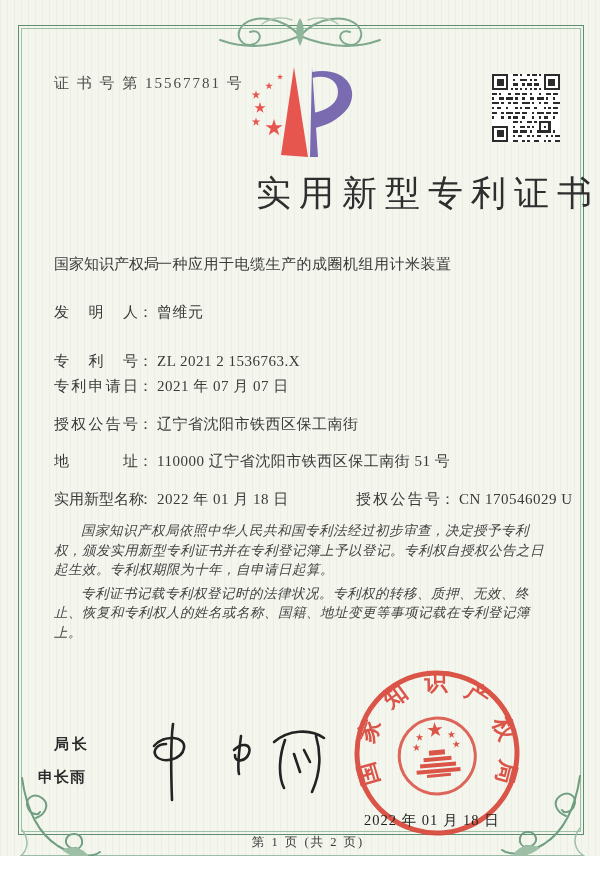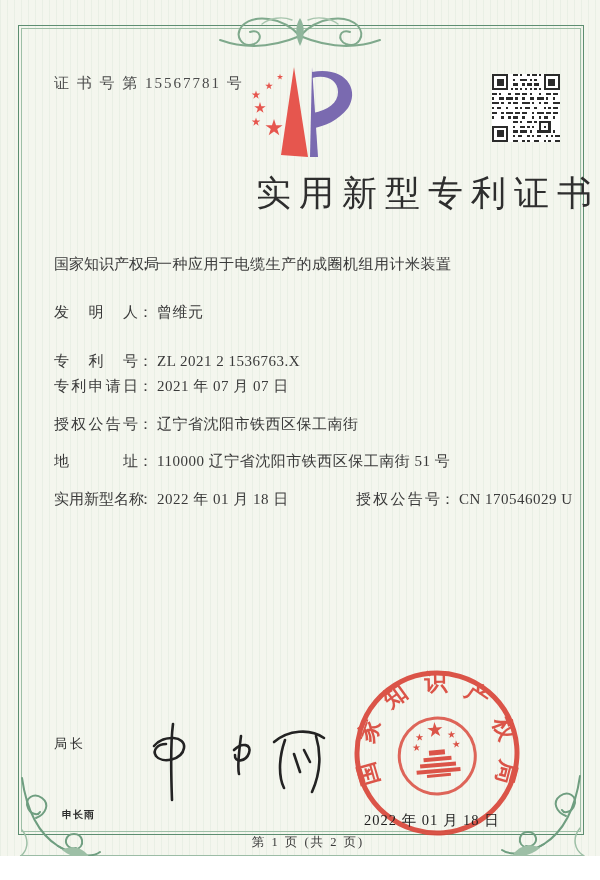--- a/index.html
+++ b/index.html
@@ -27,22 +27,22 @@
   .frow.r4{top:160px}.frow.r5{top:197px}.frow.r6{top:235px}
   .flabel{display:inline-block;width:84px;text-align:justify;text-align-last:justify;vertical-align:bottom;}
   .fcolon{display:inline-block;margin-right:4px;}
   .fvalue{letter-spacing:0.5px;}
   .fpair2{position:absolute;left:302px;top:0;white-space:nowrap;}
   
   .paras{position:absolute;left:54px;top:521px;width:494px;font-size:13.5px;line-height:19.5px;
     color:#444;letter-spacing:0.5px;}
   .paras p{margin:0 0 4px 0;text-indent:2em;font-style:italic;}
   
-  .signer-title{position:absolute;left:54px;top:735px;font-size:13px;font-weight:400;color:#2c2c2c;letter-spacing:3px;}
-  .signer-name{position:absolute;left:62px;top:768px;font-size:10px;font-weight:600;color:#2c2c2c;letter-spacing:1px;margin-top:40px;}
+  .signer-title{position:absolute;left:54px;top:735px;font-size:15px;font-weight:700;color:#2c2c2c;letter-spacing:3px;}
+  .signer-name{position:absolute;left:38px;top:768px;font-size:15px;font-weight:600;color:#2c2c2c;letter-spacing:1px;}
   .signature{position:absolute;left:128px;top:716px;width:214px;height:92px;}
   .seal{position:absolute;left:350px;top:666px;width:174px;height:174px;transform:rotate(-5deg);opacity:0.92;}
   .issue-date{position:absolute;left:364px;top:811px;font-size:14.5px;color:#1f1f1f;letter-spacing:1px;}
   .page-footer{position:absolute;left:0;top:834px;width:100%;text-align:center;font-size:12.5px;
     letter-spacing:2px;color:#3a3a3a;padding-left:8px;}
 </style>
 </head>
 <body>
 
 <div class="page">
@@ -160,20 +160,24 @@
       <span class="flabel">地址</span><span class="fcolon">：</span><span class="fvalue">110000 辽宁省沈阳市铁西区保工南街 51 号</span>
     </div>
     <div class="frow r6">
       <span class="flabel">实用新型名称</span><span class="fcolon">：</span><span class="fvalue">2022 年 01 月 18 日</span>
       <span class="fpair2">
         <span class="flabel">授权公告号</span><span class="fcolon">：</span><span class="fvalue">CN 170546029 U</span>
       </span>
     </div>
   </div>
 
+  <div class="paras">
+    <p>国家知识产权局依照中华人民共和国专利法经过初步审查，决定授予专利权，颁发实用新型专利证书并在专利登记簿上予以登记。专利权自授权公告之日起生效。专利权期限为十年，自申请日起算。</p>
+    <p>专利证书记载专利权登记时的法律状况。专利权的转移、质押、无效、终止、恢复和专利权人的姓名或名称、国籍、地址变更等事项记载在专利登记簿上。</p>
+  </div>
 
   <div class="signer-title">局长</div>
   <div class="signer-name">申长雨</div>
 
   <svg class="signature" viewBox="0 0 214 92">
     <g fill="none" stroke="#232323" stroke-width="2.6" stroke-linecap="round">
       <path d="M45,8 C42,30 43,56 44,84"></path>
       <path d="M26,30 C36,18 58,20 56,32 C54,44 34,48 28,40 C24,34 30,28 38,28"></path>
       <path d="M106,34 C114,26 124,28 121,37 C118,46 106,47 107,39"></path>
       <path d="M113,20 C111,36 109,50 111,58"></path>

